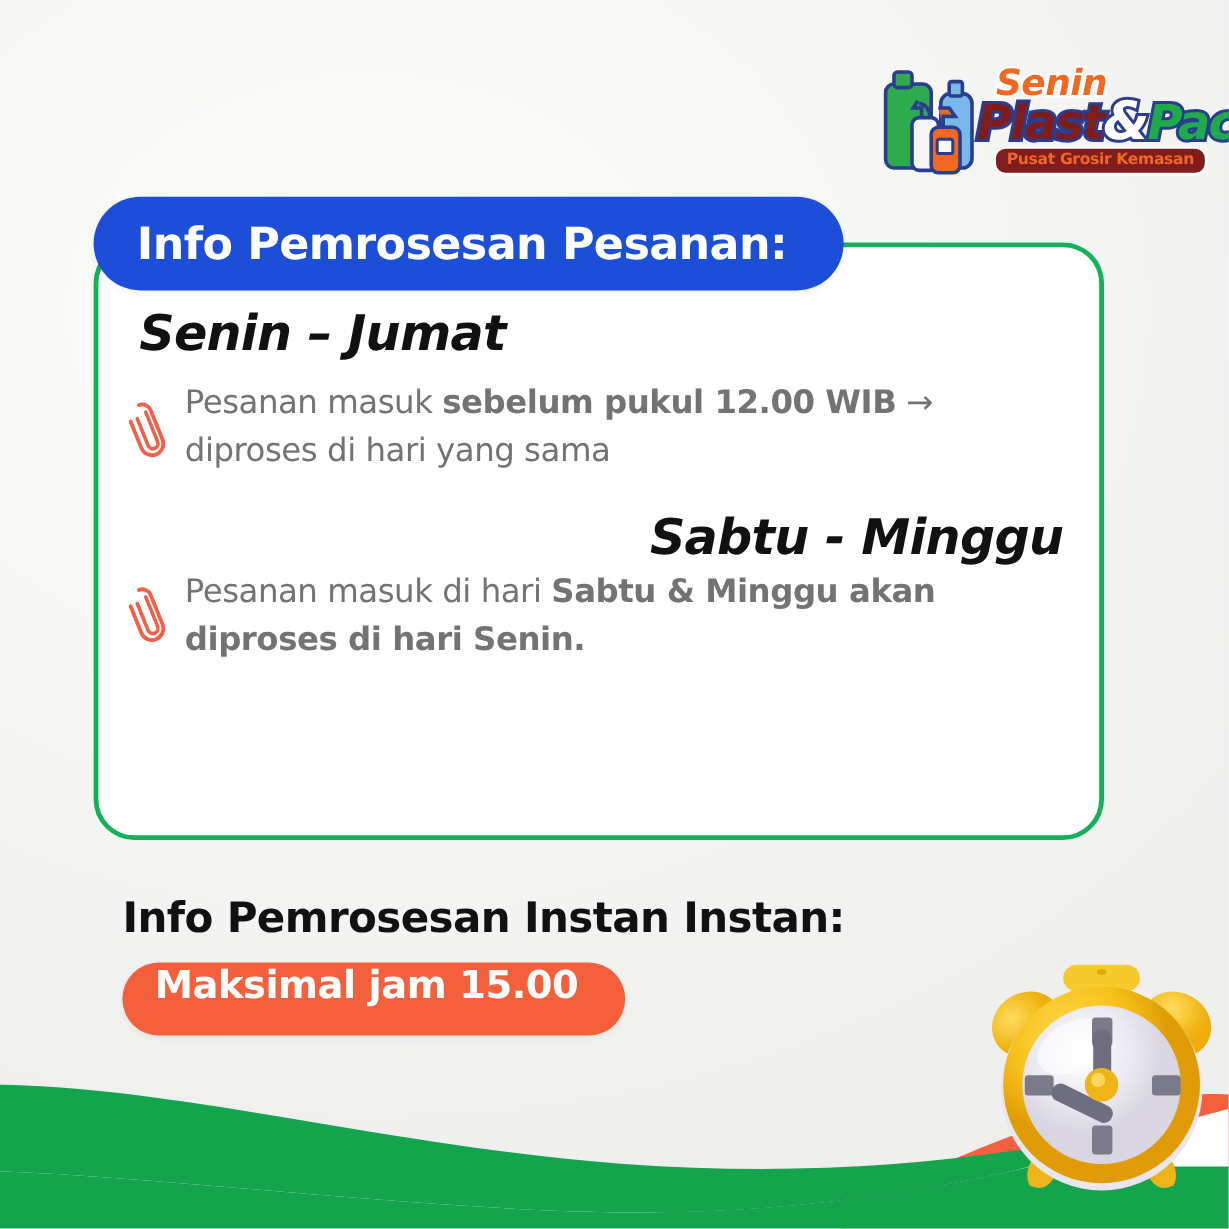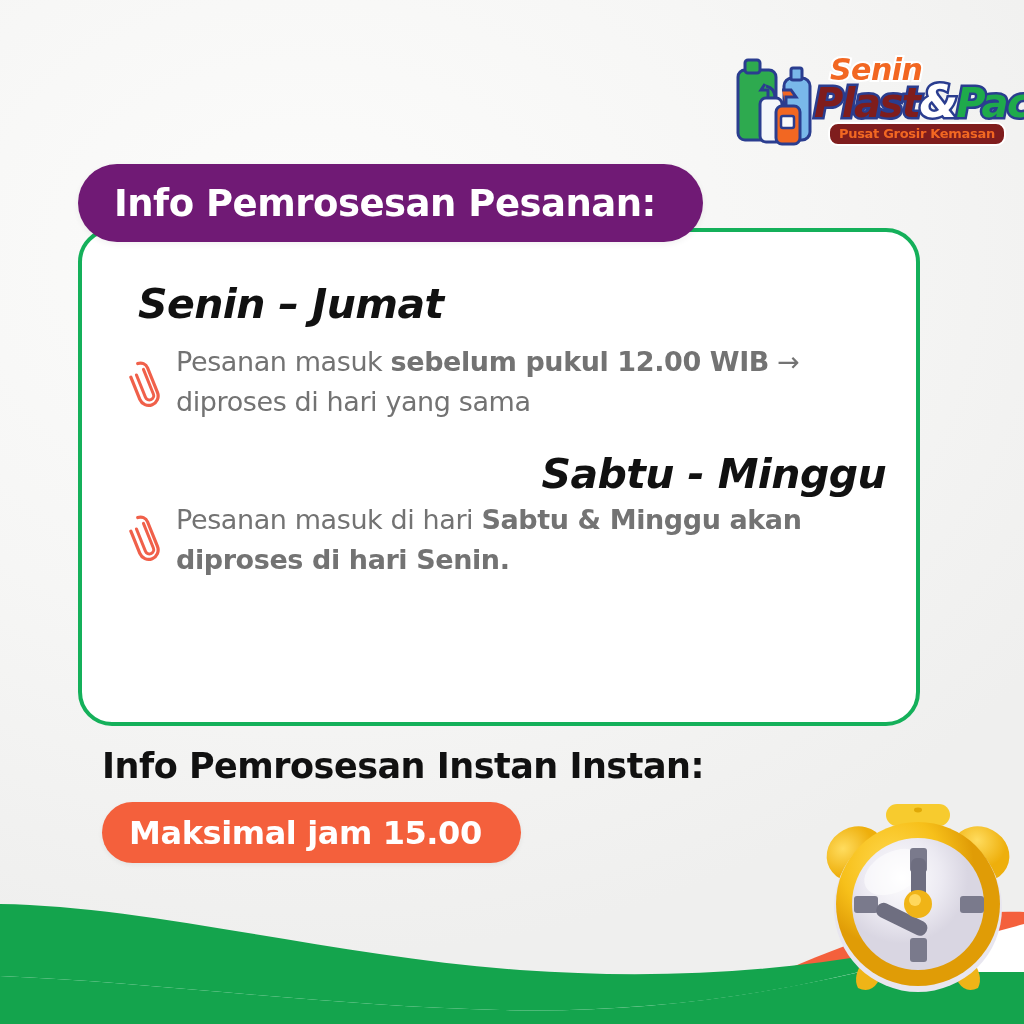--- a/index.html
+++ b/index.html
@@ -62,45 +62,45 @@
     white-space:nowrap;
     font-family:"DejaVu Sans", sans-serif;
     letter-spacing:-0.3px;
   }
 
   
   #header-pill {
     position:absolute;
     left:78px; top:164px;
     width:625px; height:78px;
-    background:#701a75;
+    background:#1d4ed8;
     border-radius:39px;
     display:flex; align-items:center;
     padding-left:36px;
     z-index:5;
     box-shadow:0 2px 6px rgba(0,0,0,0.06);
   }
   #header-pill .t {
     color:#ffffff;
     font-size:37px;
     font-weight:bold;
     letter-spacing:-0.5px;
     font-family:"DejaVu Sans", sans-serif;
   }
 
   
   #main-card {
     position:absolute;
-    left:78px; top:228px;
+    left:78px; top:202px;
     width:842px; height:498px;
     border:4px solid #14b05a;
     border-radius:34px;
     background:#ffffff;
     z-index:2;
-    padding:54px 30px 20px 34px;
+    padding:54px 30px 20px 12px;
   }
 
   .day-title {
     font-size:41px;
     font-weight:bold;
     font-style:italic;
     color:#111111;
     letter-spacing:-0.6px;
     font-family:"DejaVu Sans", sans-serif;
     white-space:nowrap;
@@ -148,21 +148,21 @@
     font-family:"DejaVu Sans", sans-serif;
     white-space:nowrap;
     z-index:6;
   }
   #maksimal-pill {
     position:absolute;
     left:102px; top:802px;
     width:419px; height:61px;
     background:#f4603c;
     border-radius:31px;
-    display:flex; align-items:center;
+    display:flex; align-items:flex-start;
     padding-left:27px;
     z-index:6;
     box-shadow:0 2px 5px rgba(0,0,0,0.06);
   }
   #maksimal-pill .t {
     color:#ffffff;
     font-size:32px;
     font-weight:bold;
     letter-spacing:-0.4px;
     font-family:"DejaVu Sans", sans-serif;

